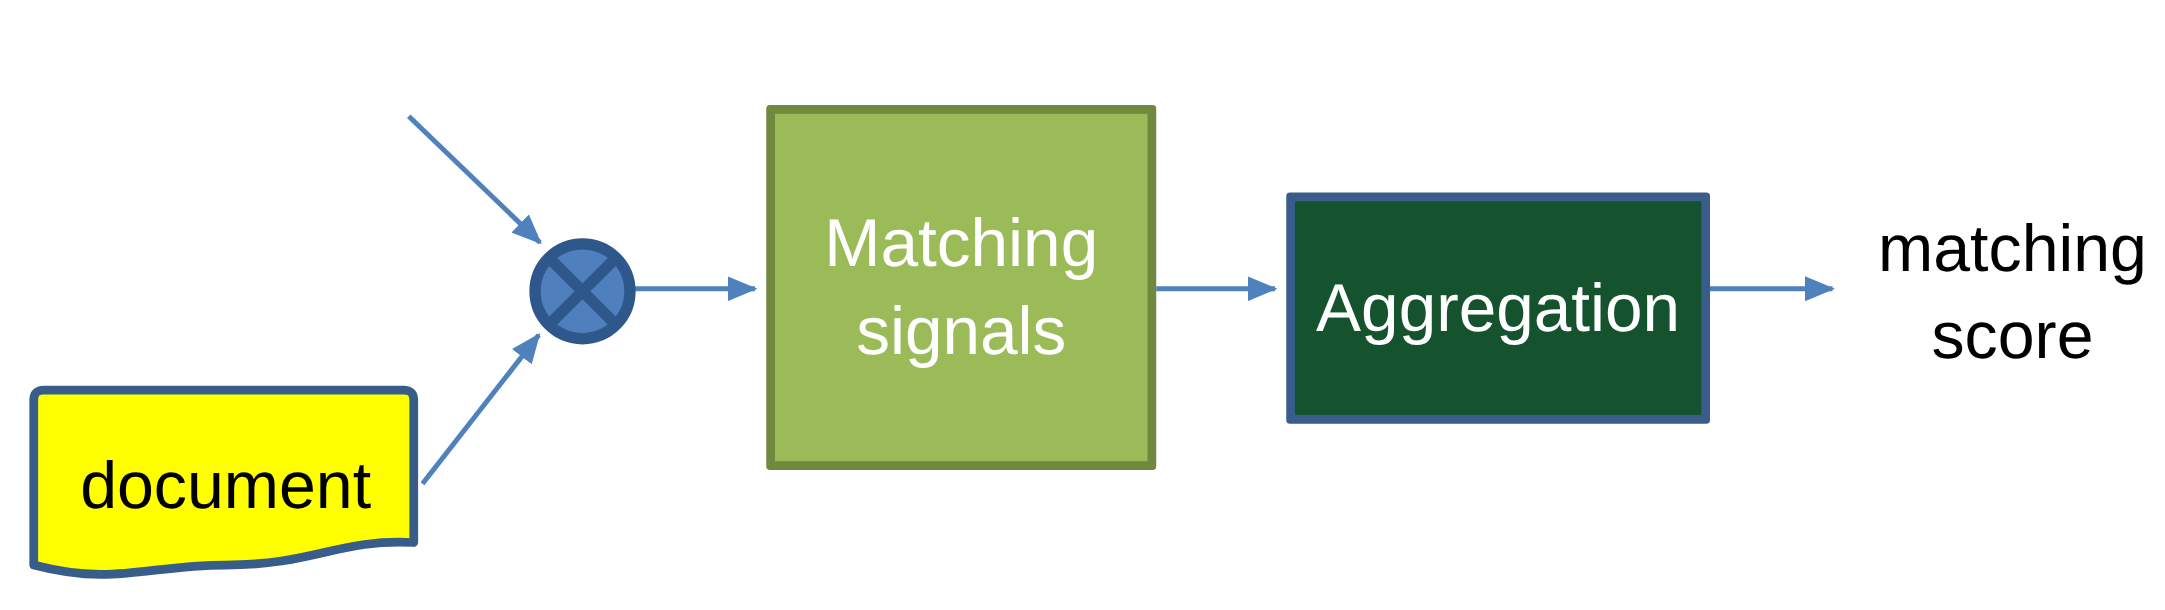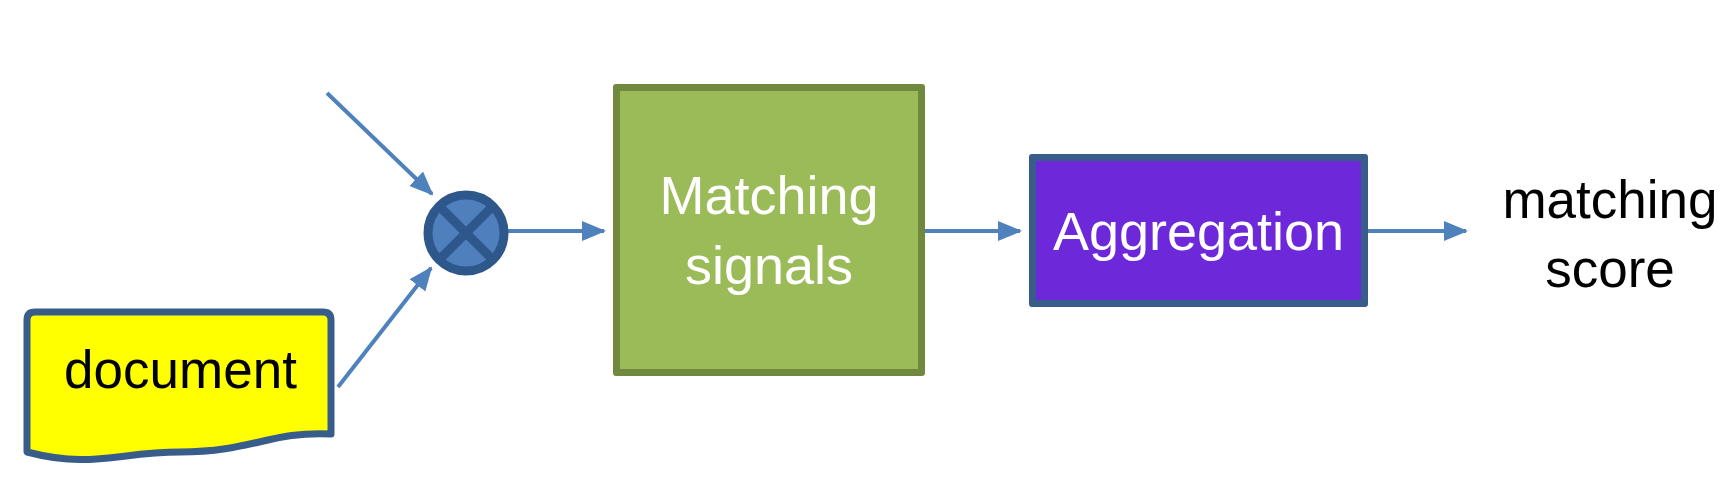--- a/index.html
+++ b/index.html
@@ -49,33 +49,33 @@
     top: 84px;
     width: 312px;
     height: 292px;
     background: #9BBB59;
     border: 7px solid #71893F;
   }
   .box.blue {
     left: 1029px;
     top: 154px;
     width: 339px;
-    height: 153px;
-    background: #6d28d9;
+    height: 185px;
+    background: #14532d;
     border: 7px solid #385D8A;
   }
   .label.query {
     left: 148px;
     top: 68px;
     width: 170px;
     height: 72px;
   }
   .label.document {
     left: 53px;
-    top: 333px;
+    top: 352px;
     width: 255px;
     height: 72px;
     text-align: center;
   }
   .label.score {
     left: 1470px;
     top: 163px;
     width: 280px;
     height: 142px;
   }

